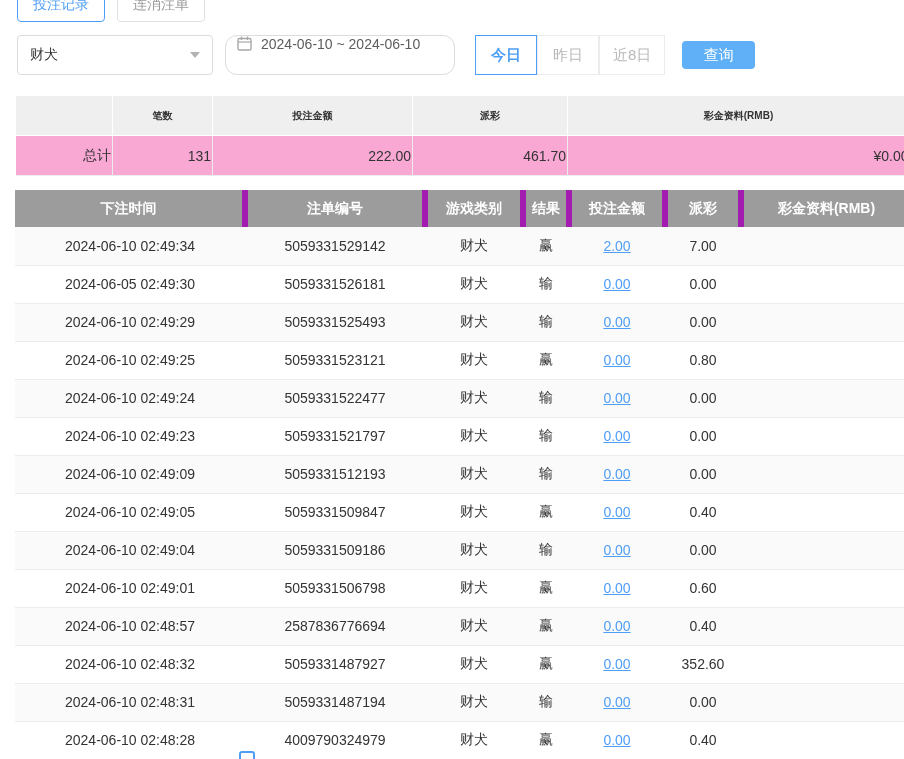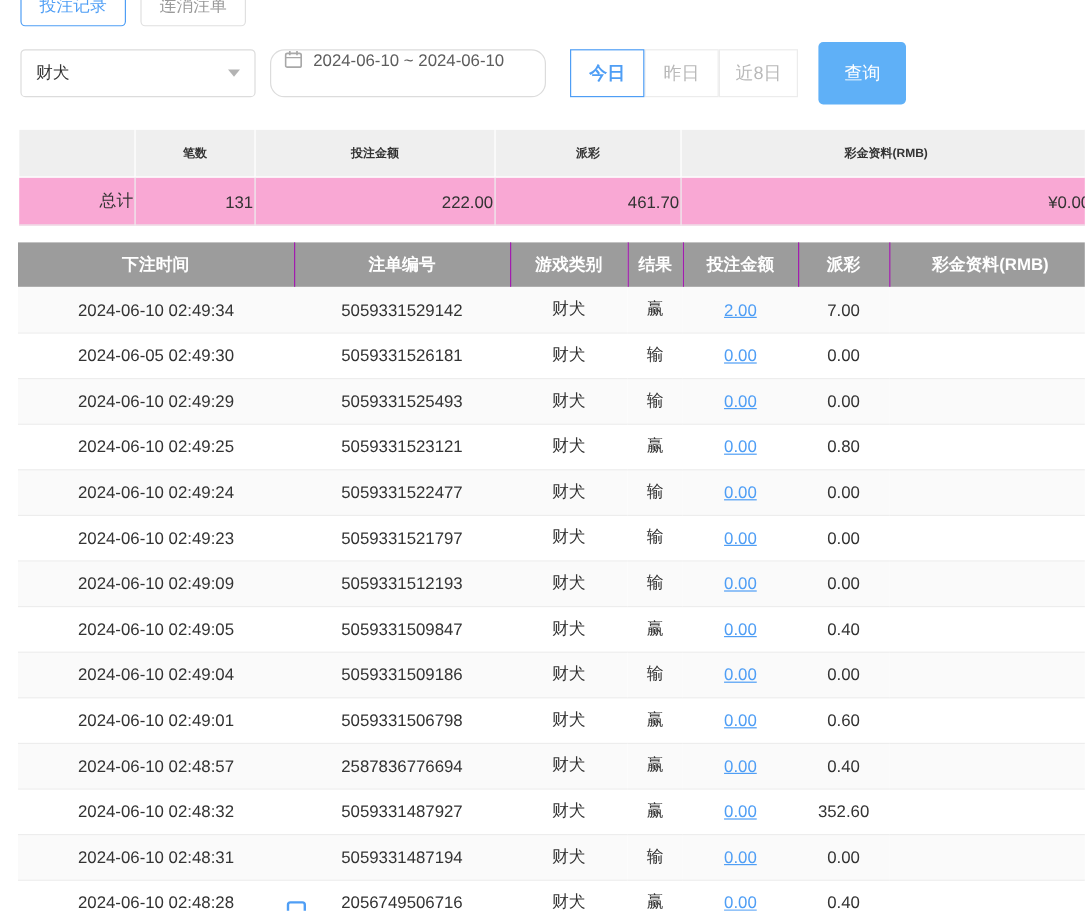--- a/index.html
+++ b/index.html
@@ -39,42 +39,42 @@
     display:flex;align-items:flex-start;gap:9px;padding:0 11px;color:#5d5d5d;cursor:pointer;background:#fff;
   }
   .cal-icon svg{display:block;}
   .btn-group{margin-left:20px;display:flex;}
   .quick{
     min-width:62px;padding:0 13px;height:40px;background:#fff;border:1px solid #ececec;
     color:#b9b9b9;font-size:15px;cursor:pointer;font-family:"Liberation Sans",sans-serif;
   }
   .quick.active{color:var(--accent);border-color:var(--accent);z-index:1;position:relative;font-weight:bold;}
   .search-btn{
-    margin-left:17px;width:73px;height:52px;background:var(--btn);color:#fff;
+    margin-left:17px;width:73px;height:28px;background:var(--btn);color:#fff;
     border:none;border-radius:4px;font-size:15px;cursor:pointer;font-family:"Liberation Sans",sans-serif;
   }
 
   
   table{border-collapse:collapse;table-layout:fixed;}
   .summary{margin-top:20px;width:894px;}
   .summary thead th{
     background:#efefef;height:40px;font-weight:bold;font-size:10px;text-align:center;
     border:1px solid #fff;
   }
   .summary tbody td{
     height:40px;text-align:right;background:#f9a8d4;
     border-bottom:1px solid #ececec;border-right:1px solid #ececec;
   }
   .summary tbody td:last-child{border-right:none;}
 
   
   .records{margin-top:14px;width:894px;}
   .records thead th{
     background:var(--table-header);color:#fff;height:37px;font-weight:bold;font-size:14px;
-    text-align:center;border-right:1px solid #a21caf;
+    text-align:center;border-right:6px solid #a21caf;
   }
   .records thead th:last-child{border-right:none;}
   .records tbody td{
     height:38px;text-align:center;border-bottom:1px solid #ededed;
     overflow:hidden;white-space:nowrap;
   }
   .records tbody tr:nth-child(odd){background:#fafafa;}
   .records tbody tr:nth-child(even){background:#fff;}
   .bet-link{color:var(--accent);text-decoration:underline;cursor:pointer;}
 
@@ -282,21 +282,21 @@
           <td>2024-06-10 02:48:31</td>
           <td>5059331487194</td>
           <td>财犬</td>
           <td>输</td>
           <td><a class="bet-link">0.00</a></td>
           <td>0.00</td>
           <td></td>
         </tr>
         <tr>
           <td>2024-06-10 02:48:28</td>
-          <td>2056749506716</td>
+          <td>4009790324979</td>
           <td>财犬</td>
           <td>赢</td>
           <td><a class="bet-link">0.00</a></td>
           <td>0.40</td>
           <td></td>
         </tr>
       </tbody>
   </table>
 
 </div>

